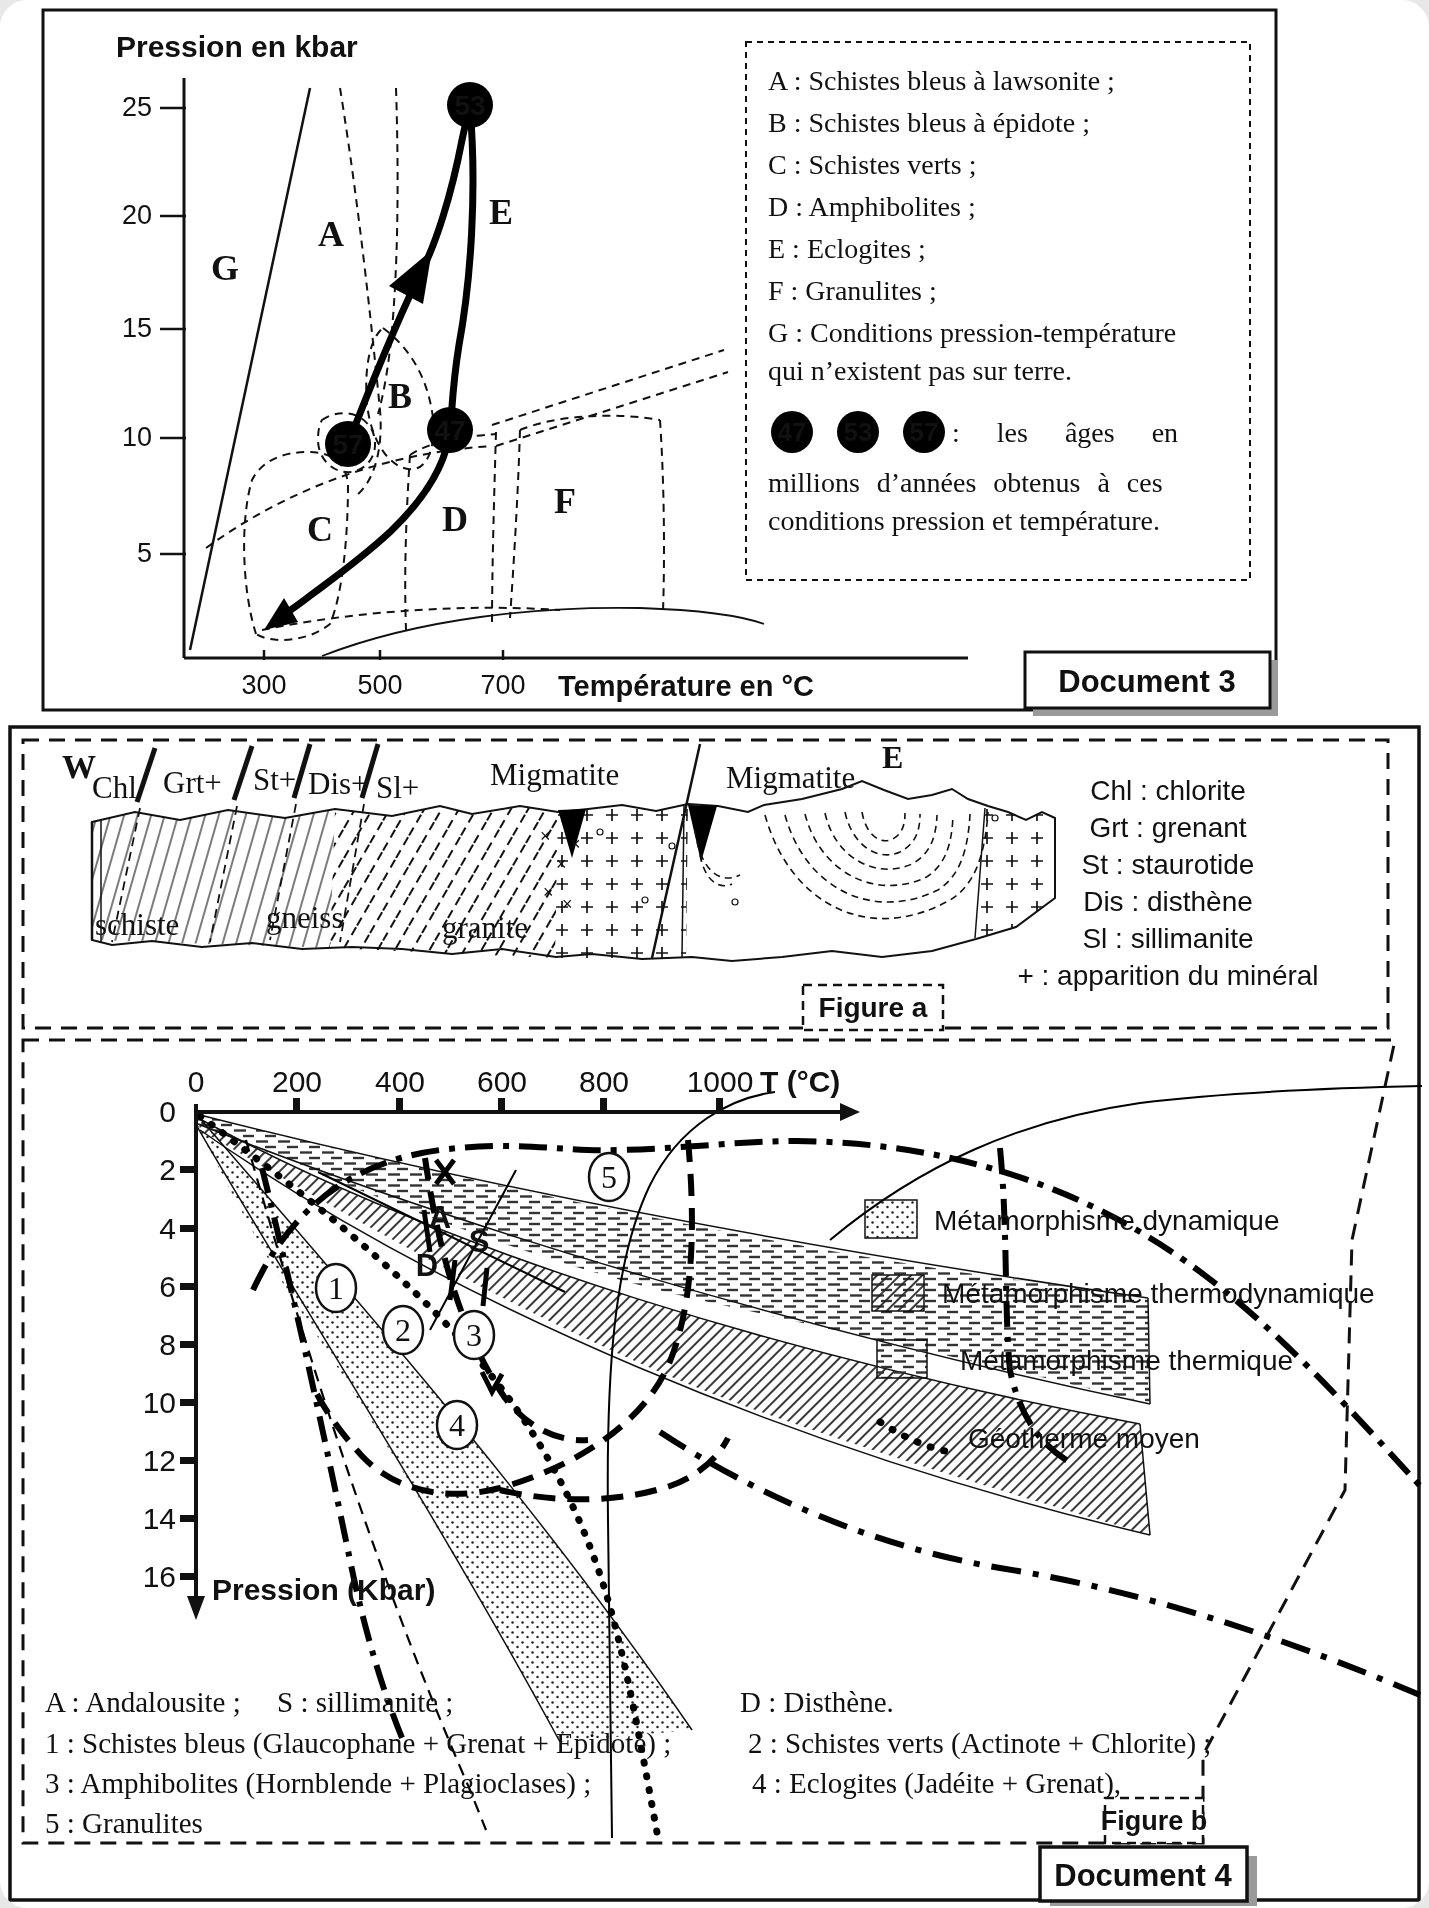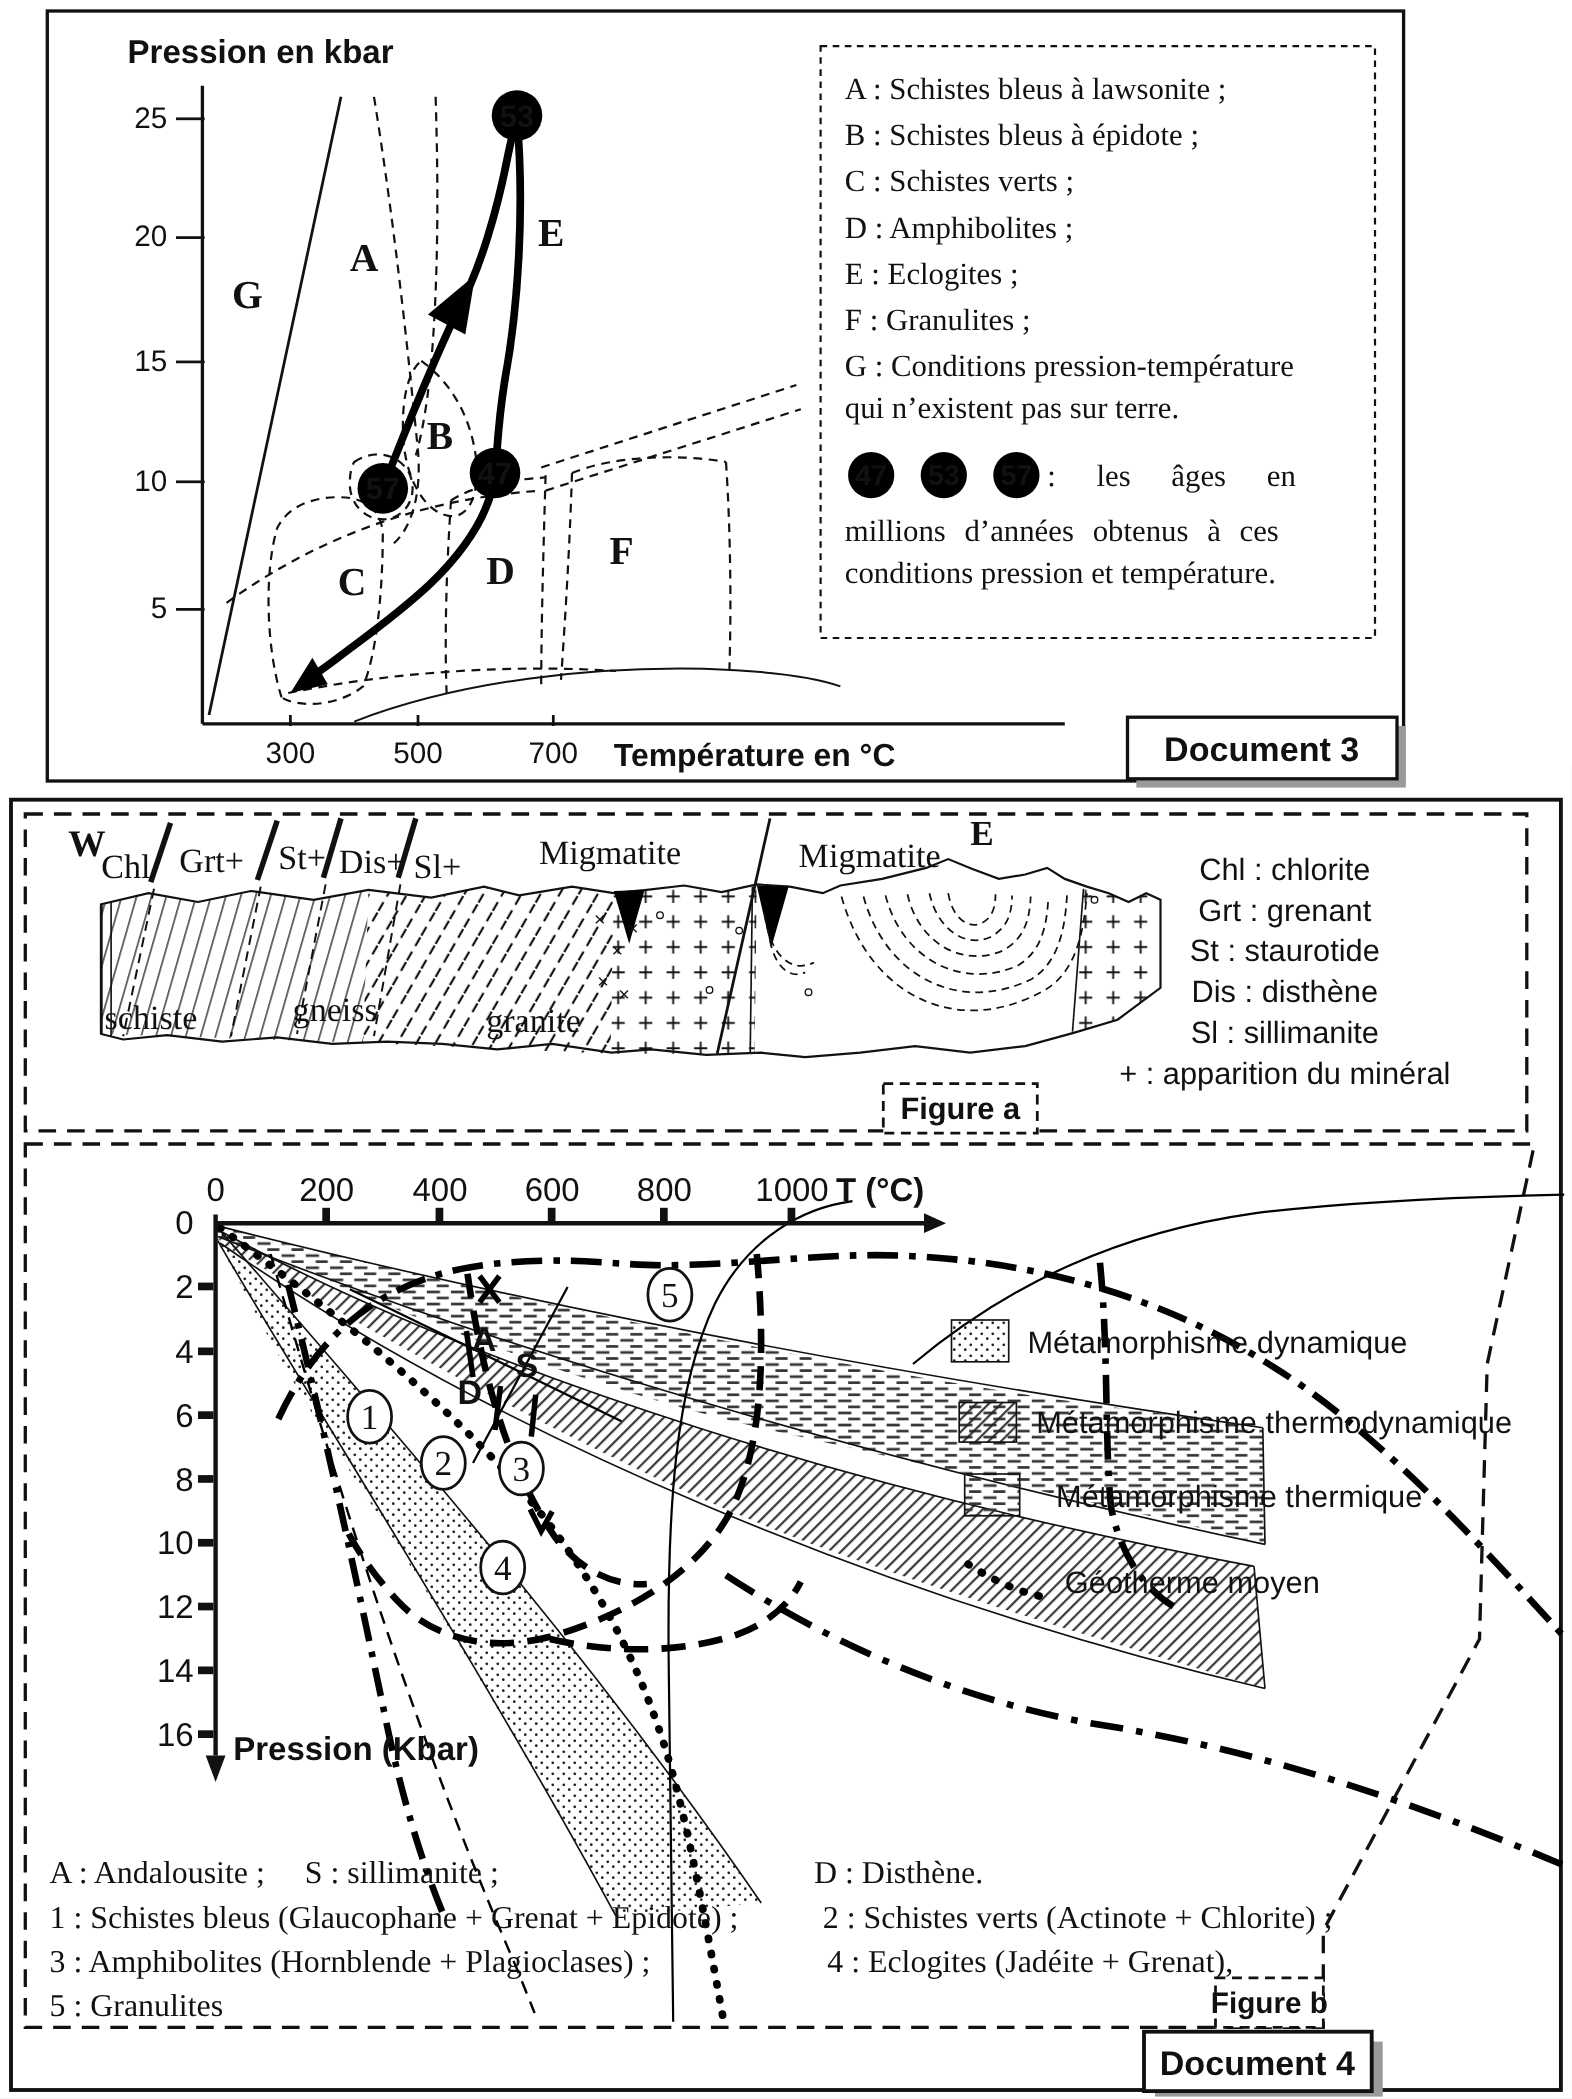--- a/index.html
+++ b/index.html
@@ -1,16 +1,16 @@
 <!DOCTYPE html>
 <html><head>
 <meta charset="utf-8">
 <style>
   html,body{margin:0;padding:0;background:#e8e8e8;}
-  .page{position:relative;width:1429px;height:1908px;background:#ffffff;margin:0 auto;overflow:hidden;}
+  .page{position:relative;width:1429px;height:1908px;background:#ffffff;margin:0 auto;overflow:hidden;border-radius:27px;}
   svg{position:absolute;left:0;top:0;}
   text{fill:#111;}
   .fs{font-family:"Liberation Sans",sans-serif;}
   .ft{font-family:"Liberation Serif",serif;}
   .b{font-weight:bold;}
 </style>
 </head>
 <body>
 
 <div class="page">

